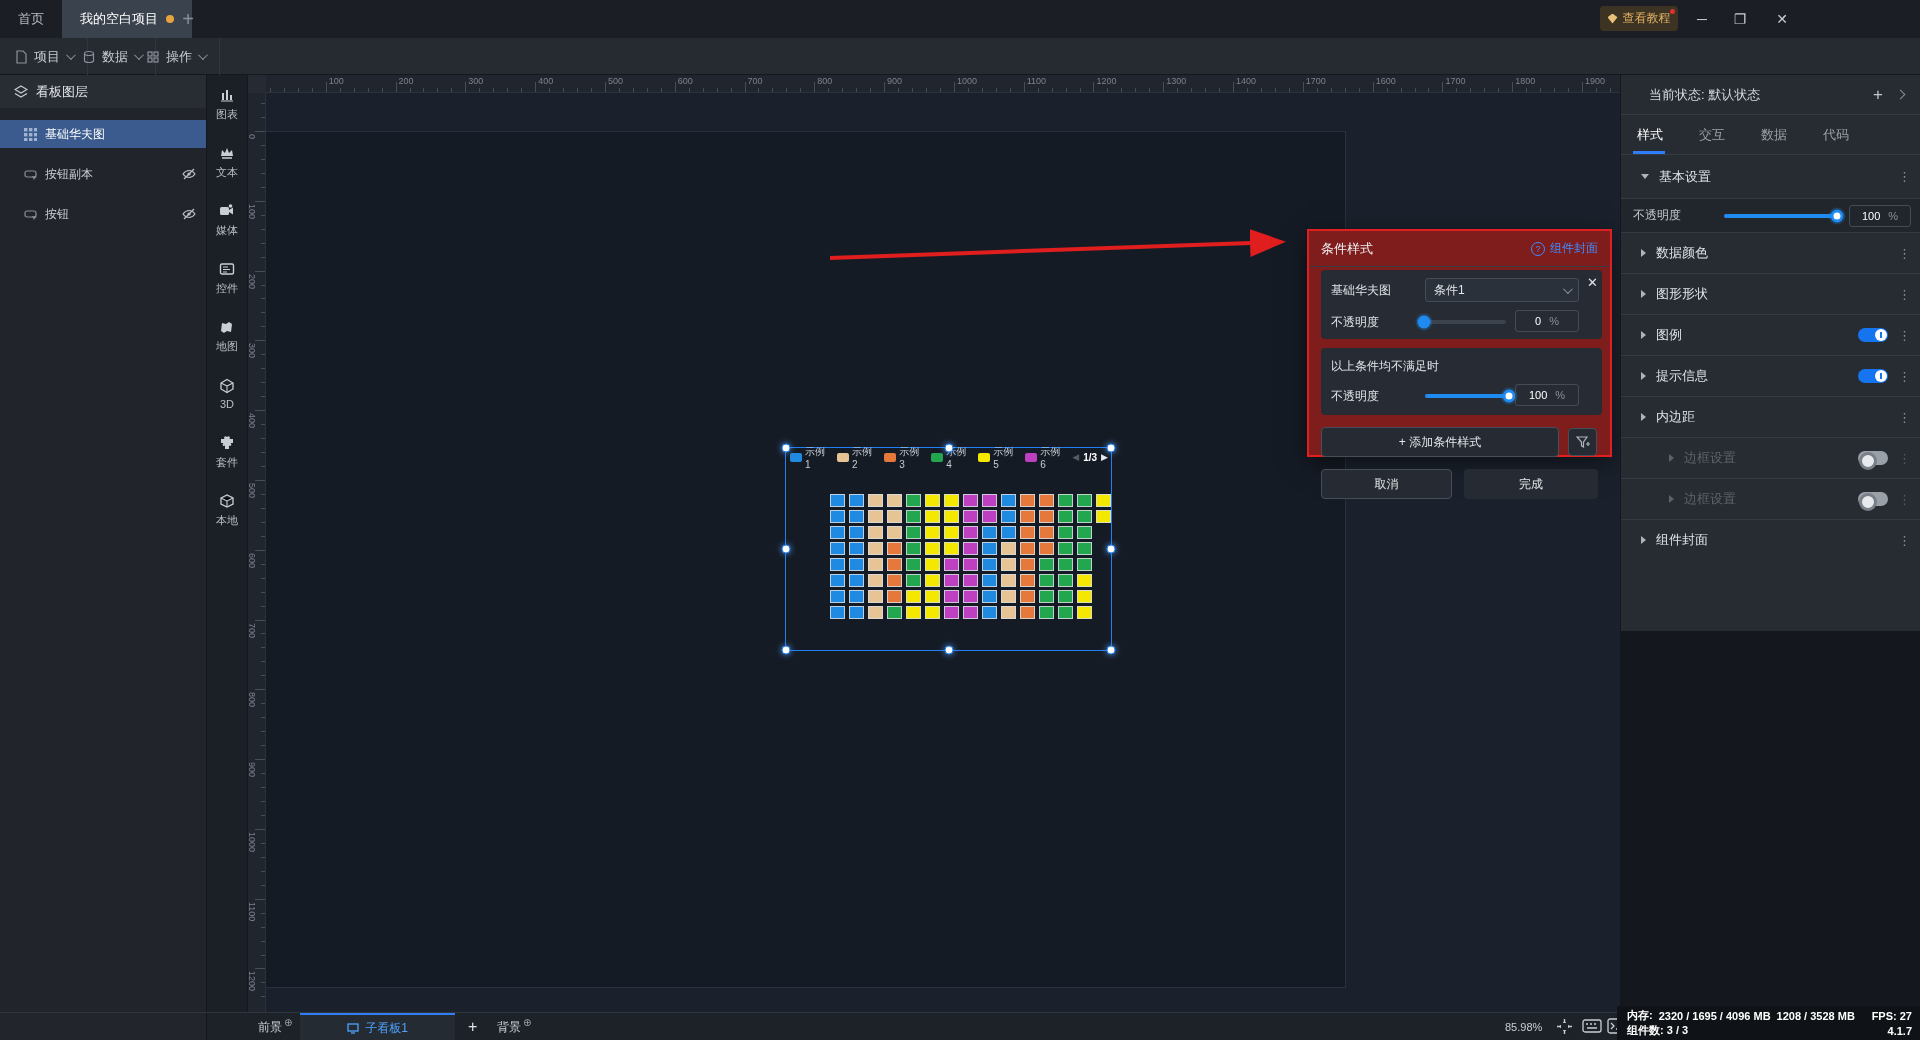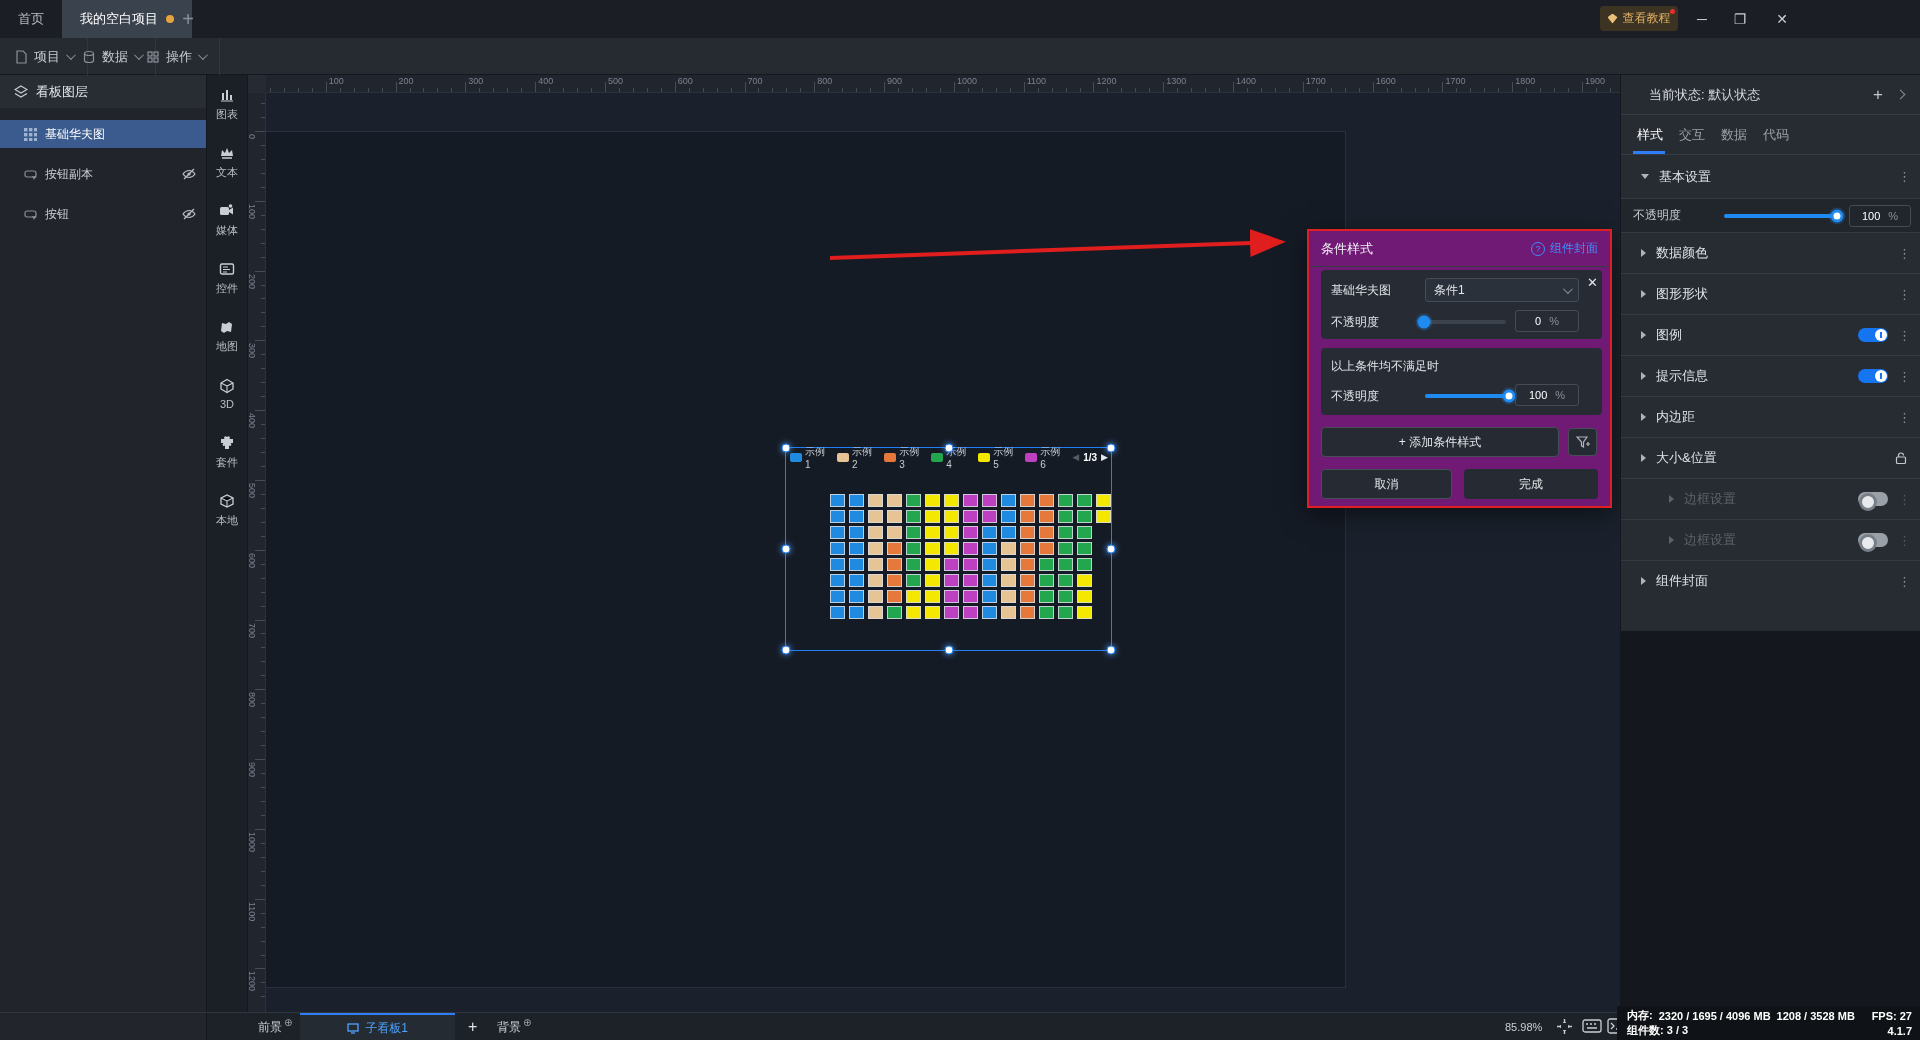--- a/index.html
+++ b/index.html
@@ -71,21 +71,21 @@
   .llabel { font-size:10px; color:#c8ccd2; }
   #pager { margin-left:auto; display:flex; align-items:center; gap:4px; }
   .parrow { font-size:9px; }
   #waffle { position:absolute; left:44px; top:46px; display:grid;
     grid-template-columns:repeat(15,15px); grid-auto-rows:13px; column-gap:4px; row-gap:3px; }
   .cell { border:1px solid rgba(215,220,226,.85); }
   .cell.empty { visibility:hidden; }
   
   #arrowSvg { position:absolute; left:0; top:0; width:1372px; height:937px; pointer-events:none; z-index:8; }
   
-  #condPanel { position:absolute; left:1059px; top:154px; width:305px; height:279px; background:#701a75;
+  #condPanel { position:absolute; left:1059px; top:154px; width:305px; height:228px; background:#7f1d1d;
     border:2px solid #e02020; z-index:9; box-shadow:0 6px 24px rgba(0,0,0,.5); }
   #condPanel .phead { height:36px; display:flex; align-items:center; padding:0 12px;
     border-bottom:1px solid #363c45; }
   #condPanel .phead .t { color:#f0f2f4; font-size:13px; }
   #condPanel .phead .help { margin-left:auto; color:#3f8cff; font-size:12px; display:flex; align-items:center; gap:5px; }
   .qmark { width:14px; height:14px; border:1.2px solid #3f8cff; border-radius:50%; font-size:9px;
     display:flex; align-items:center; justify-content:center; color:#3f8cff; }
   .card { position:absolute; left:12px; width:281px; background:#272c34; border-radius:4px; }
   .crow { position:absolute; display:flex; align-items:center; color:#dfe3e8; font-size:12px; }
   .select { position:absolute; height:24px; background:#2b313a; border:1px solid #454c56; border-radius:3px;
@@ -101,21 +101,21 @@
   .valbox .pct { color:#8a9099; }
   .pbtn { position:absolute; border:1px solid #474e58; border-radius:4px; background:#262b33;
     color:#e2e5e9; font-size:12px; display:flex; align-items:center; justify-content:center; }
   .xclose { position:absolute; color:#e2e5e9; font-size:13px; }
   
   #rightpanel { position:absolute; left:1620px; top:75px; width:300px; height:937px; background:#272c33;
     border-left:1px solid #14171c; }
   #staterow { height:40px; display:flex; align-items:center; padding:0 16px 0 28px; color:#d6d9dd;
     font-size:13px; border-bottom:1px solid #353b43; }
   #staterow .plus { margin-left:auto; font-size:17px; color:#c3c7cc; margin-right:14px; }
-  #tabsrow { height:40px; display:flex; align-items:center; gap:16px; padding:0 16px;
+  #tabsrow { height:40px; display:flex; align-items:center; gap:36px; padding:0 16px;
     border-bottom:1px solid #353b43; position:relative; }
   .rtab { font-size:13px; color:#9ba1a8; }
   .rtab.active { color:#fff; }
   #tabline { position:absolute; left:12px; bottom:0; width:32px; height:3px; background:#2f7ef7; }
   #comprow { height:30px; background:#0d1117; display:flex; align-items:center; padding:0 10px; gap:6px; }
   #comprow .cname { color:#fff; font-size:13px; font-weight:bold; }
   #comprow .cver { color:#8a9099; font-size:10px; }
   #comprow .tut { margin-left:auto; background:#2b7cf0; color:#fff; font-size:11px; border-radius:3px;
     padding:3px 8px; }
   .secrow { height:41px; display:flex; align-items:center; padding:0 12px; gap:10px;
@@ -825,29 +825,20 @@
         <span class="grow"></span>
         <span class="toggle on"></span>
         <span class="kebab">⋮</span>
       </div>
       <div class="secrow">
         <span class="caret"></span>
         <span>内边距</span>
         <span class="grow"></span>
         <span class="kebab">⋮</span>
       </div>
-      <div class="secrow">
-        <span class="caret"></span>
-        <span>大小&amp;位置</span>
-        <span class="grow"></span>
-        <svg width="14" height="14" viewBox="0 0 14 14">
-          <rect x="2.5" y="6" width="9" height="6.5" rx="1" fill="none" stroke="#c3c7cc" stroke-width="1.2"></rect>
-          <path d="M4.5 6V4.5a2.5 2.5 0 0 1 5 0" fill="none" stroke="#c3c7cc" stroke-width="1.2"></path>
-        </svg>
-      </div>
       <div class="secrow dim">
         <span class="caret"></span>
         <span>边框设置</span>
         <span class="grow"></span>
         <span class="toggle off"></span>
         <span class="kebab">⋮</span>
       </div>
       <div class="secrow dim">
         <span class="caret"></span>
         <span>边框设置</span>

